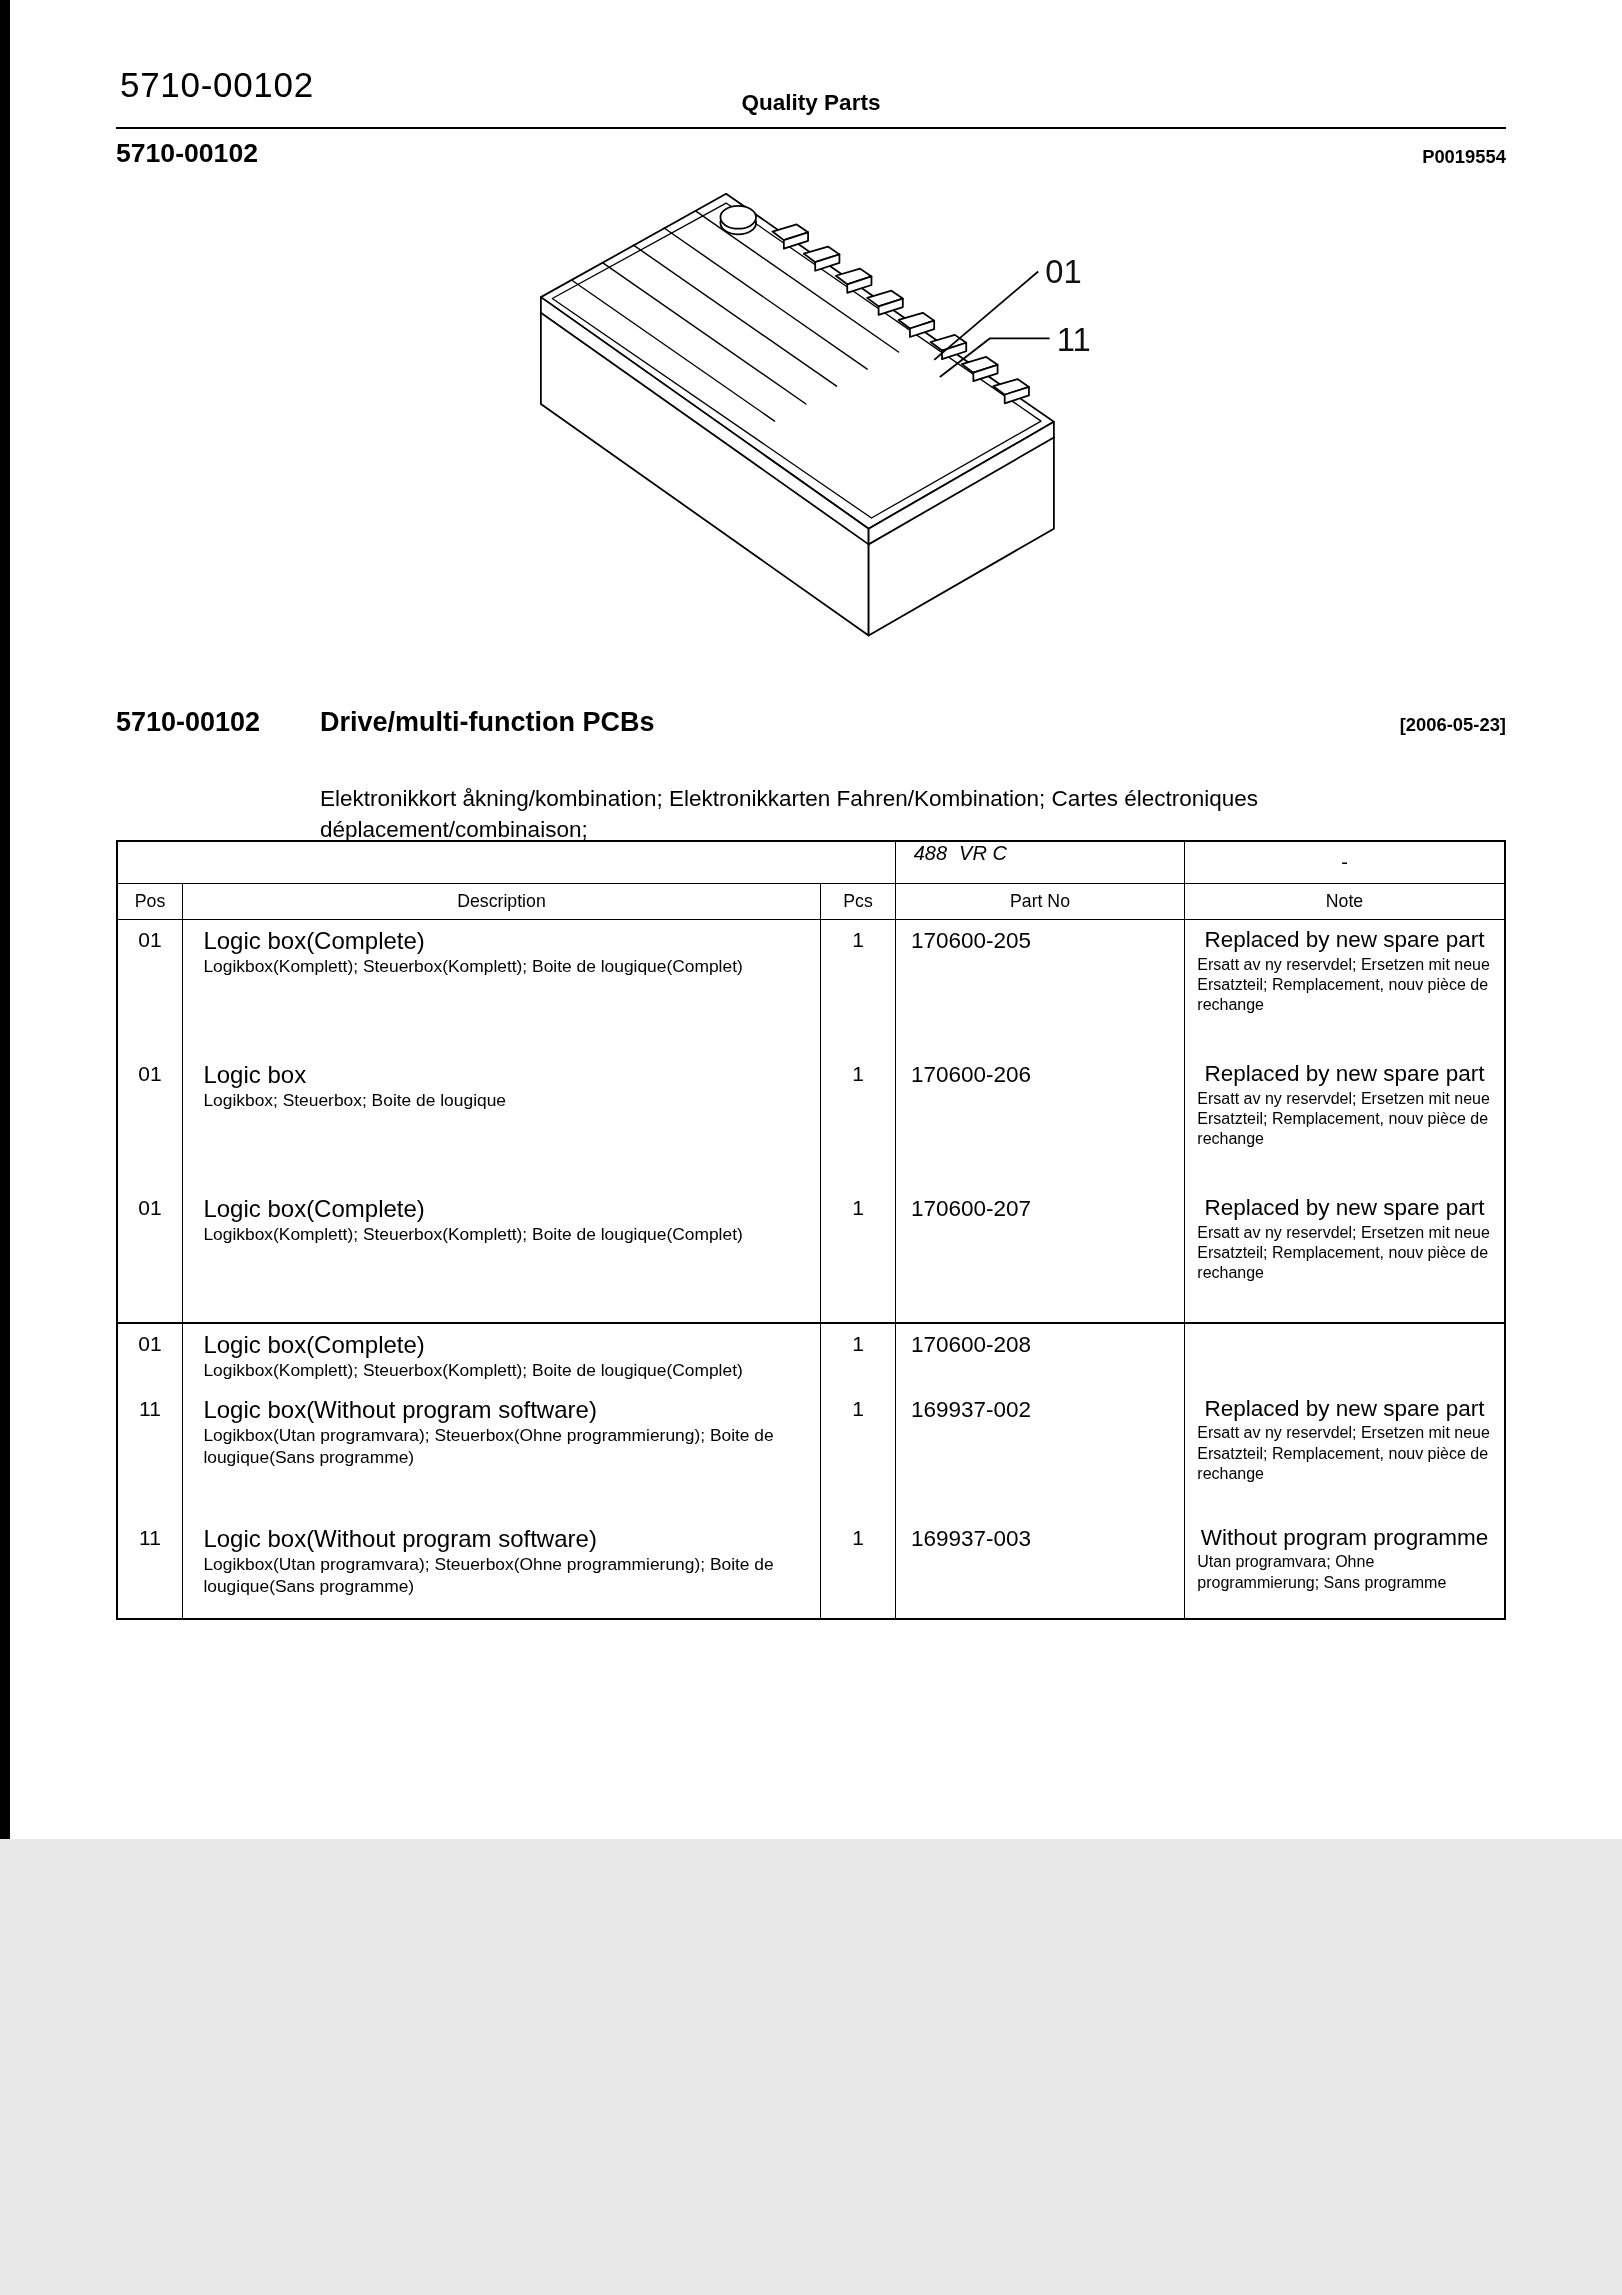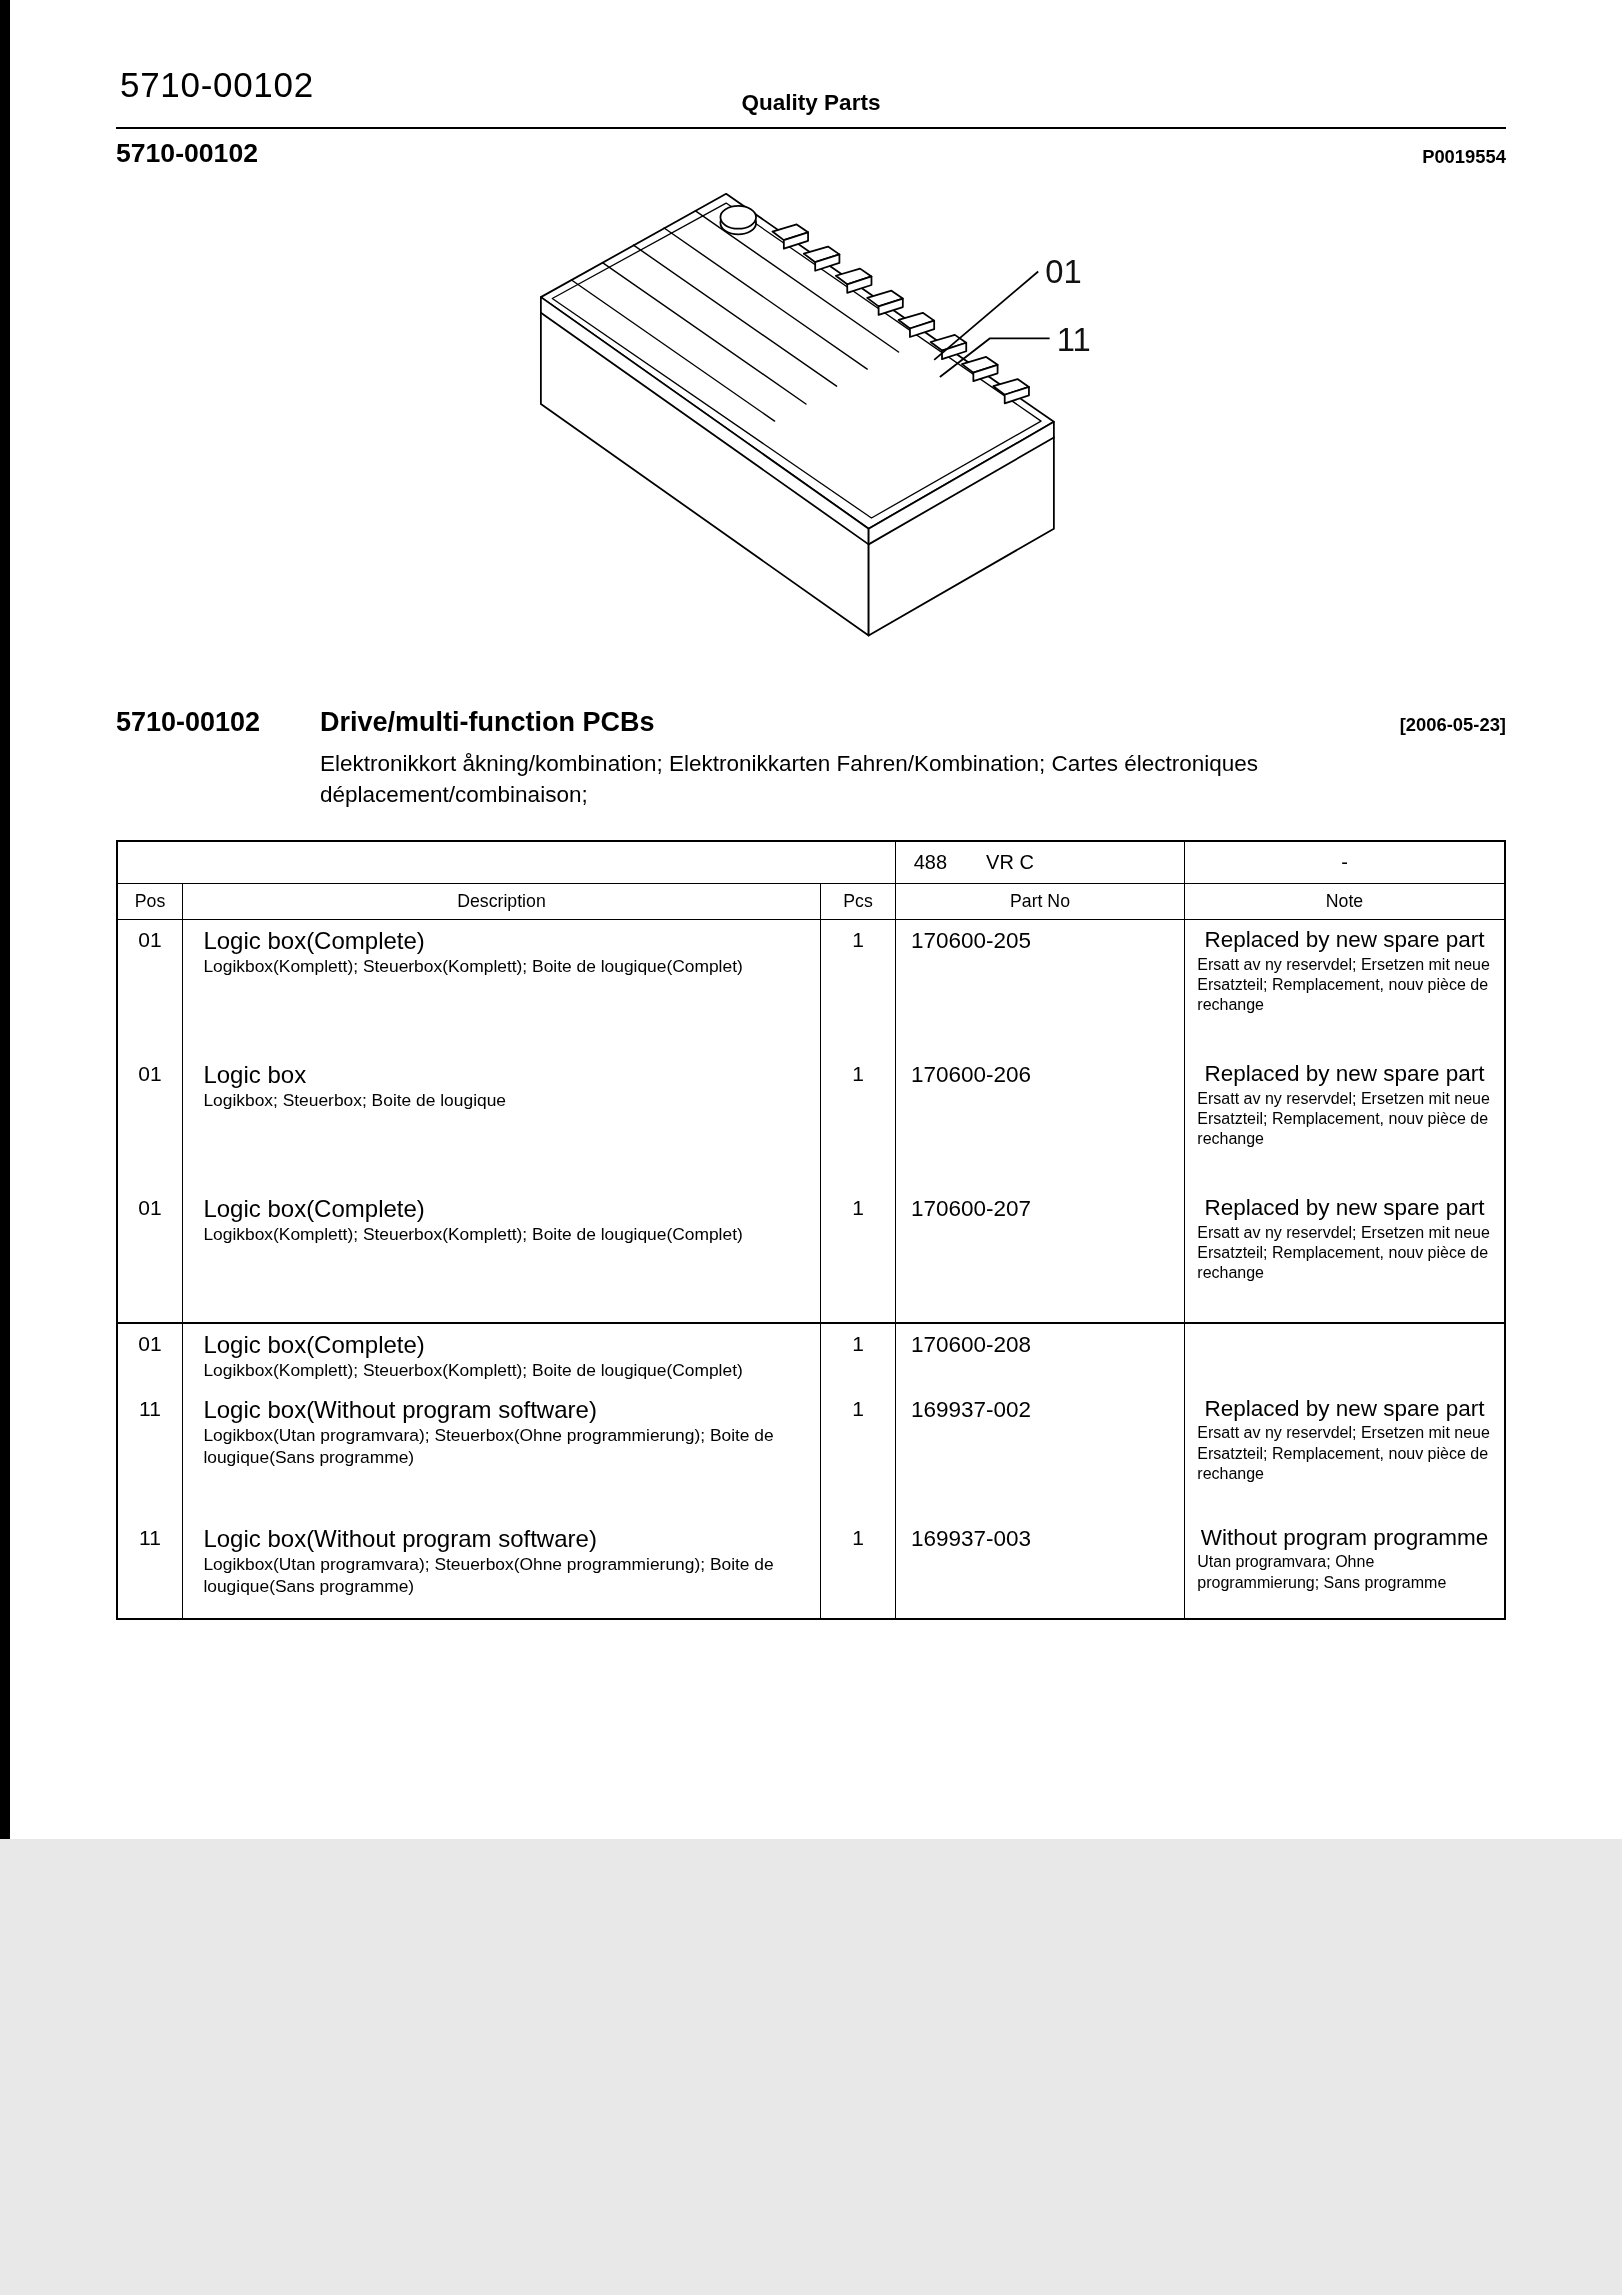--- a/index.html
+++ b/index.html
@@ -23,36 +23,36 @@
 
   
   .figure-wrap { position:absolute; left:491px; top:176px; width:627px; }
   .figure-svg { display:block; width:627px; height:auto; }
   .figure-svg text { font-family:"Liberation Sans", sans-serif; }
 
   
   .sec-num   { position:absolute; left:116px;  top:707px; font-size:27px; font-weight:bold; }
   .sec-title { position:absolute; left:320px;  top:707px; font-size:27px; font-weight:bold; }
   .sec-date  { position:absolute; right:116px; top:714px; font-size:18.4px; font-weight:bold; }
-  .sec-sub   { position:absolute; left:320px;  top:748px; width:1077px; font-size:22.5px; line-height:1.38; }
+  .sec-sub   { position:absolute; left:320px;  top:783px; width:1077px; font-size:22.5px; line-height:1.38; }
 
   
   .ptable { position:absolute; left:116px; top:840px; width:1386px; border:2px solid #000; }
   .trow { display:grid; grid-template-columns:65px 638px 75px 289px 319px; }
   .trow.variant { grid-template-columns:778px 289px 319px; min-height:41px; border-bottom:1.4px solid #000; }
   .trow.colhead { min-height:35px; border-bottom:1.4px solid #000; }
   .cell { box-sizing:border-box; border-right:1.4px solid #000; }
   .cell:last-child { border-right:none; }
   .h-a { min-height:134px; }
   .h-b { min-height:60px; }
   .h-c { min-height:129px; }
   .h-d { min-height:100px; }
   .sep-top { border-top:2px solid #000; }
 
-  .v-code { display:flex; align-items:center; padding-left:17.7px; font-size:20px; gap:39px; }
+  .v-code { display:flex; padding-left:17.7px; font-size:20px; gap:12px;font-style:italic; }
   .v-note { display:flex; align-items:center; justify-content:center; font-size:20px; }
 
   .ch { display:flex; align-items:center; justify-content:center; font-size:17.7px; }
 
   .c-pos  { text-align:center; padding-top:8.2px; font-size:21px; }
   .c-desc { padding:6.8px 13.6px 6.8px 20.4px; }
   .desc-main { font-size:24px; line-height:1.15; }
   .desc-sub  { font-size:17.4px; line-height:1.24; margin-top:2px; }
   .c-pcs  { text-align:center; padding-top:8.2px; font-size:21px; }
   .c-part { padding:8.2px 0 0 15px; font-size:22.5px; }

